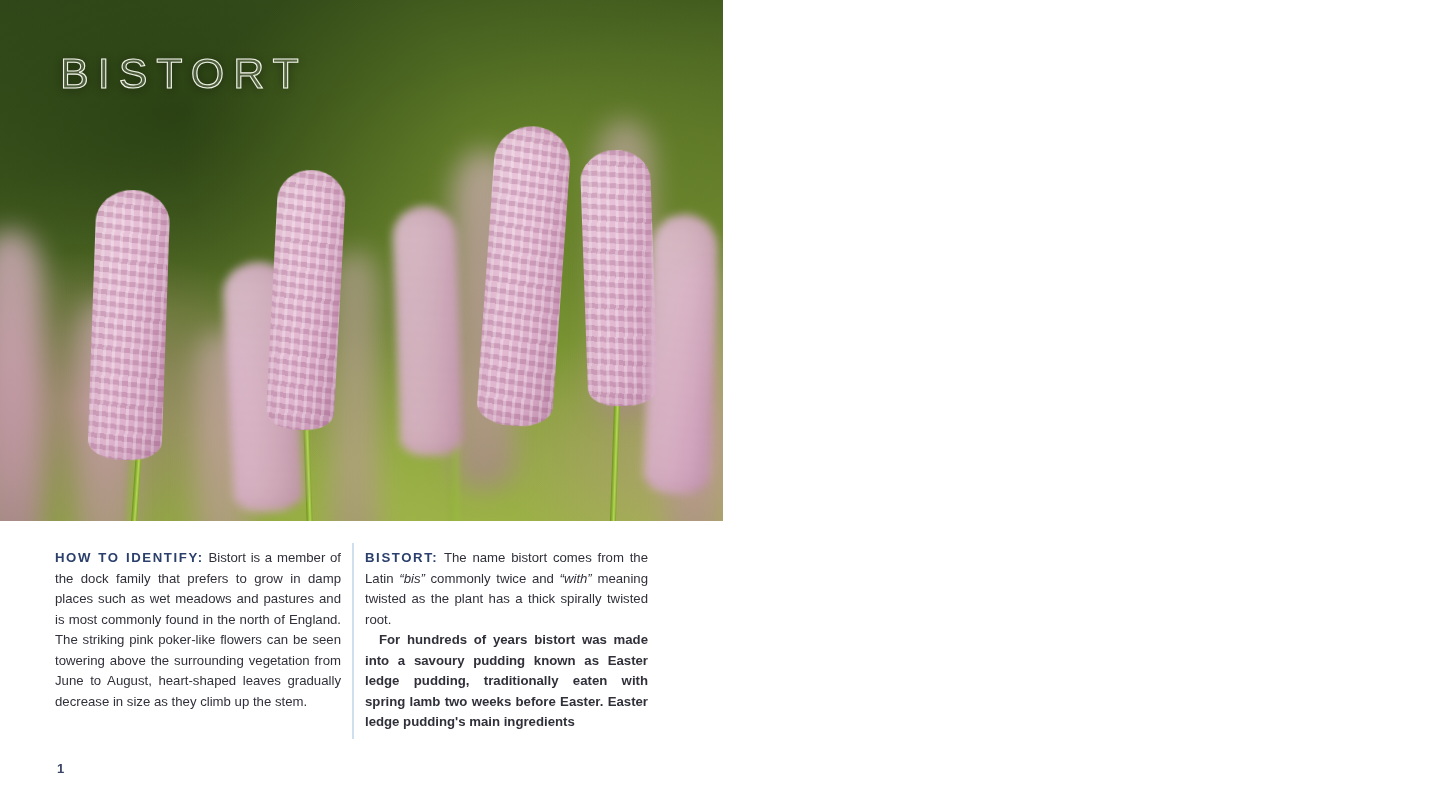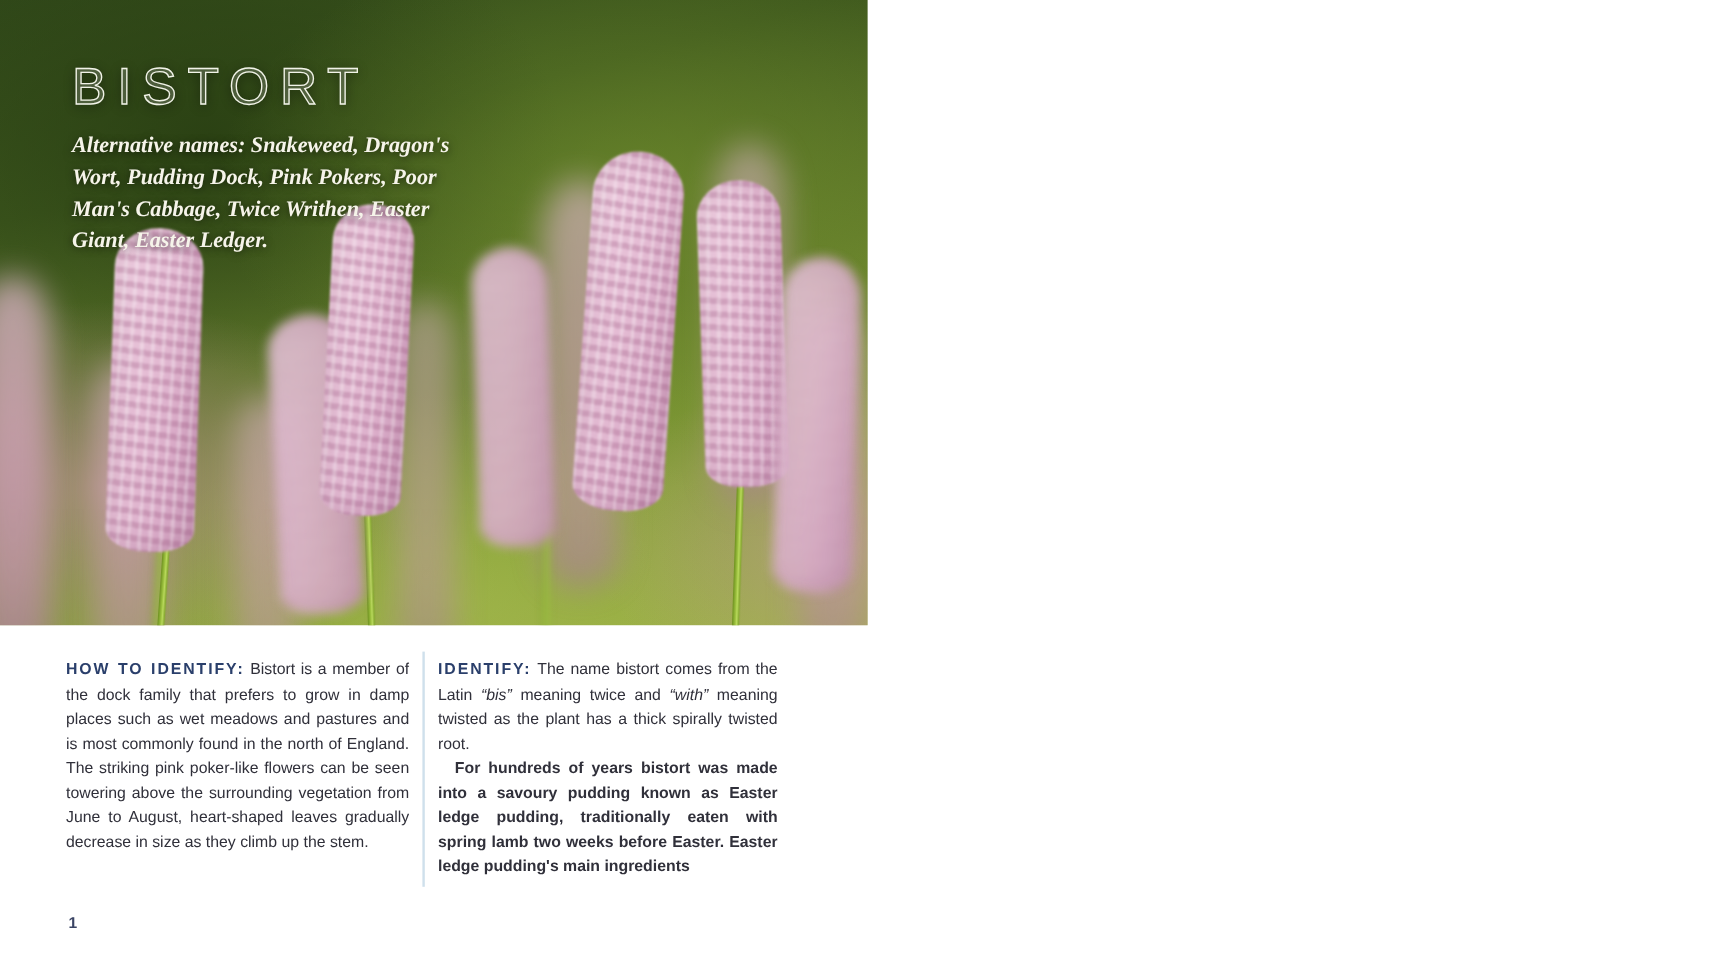--- a/index.html
+++ b/index.html
@@ -141,32 +141,31 @@
         <div class="fg-spike soft" style="left:228px; top:262px; width:70px;  height:250px; transform:rotate(-3deg);"></div>
         <div class="fg-spike sharp" style="left:272px; top:170px; width:68px;  height:260px; transform:rotate(3deg);"></div>
         <div class="fg-spike soft" style="left:396px; top:206px; width:64px;  height:250px; transform:rotate(-2deg);"></div>
         <div class="fg-spike sharp" style="left:486px; top:126px; width:76px;  height:300px; transform:rotate(4deg);"></div>
         <div class="fg-spike sharp" style="left:584px; top:150px; width:70px;  height:256px; transform:rotate(-2deg);"></div>
         <div class="fg-spike soft" style="left:648px; top:214px; width:66px;  height:280px; transform:rotate(2deg);"></div>
       </div>
 
       <div class="hero-title-wrap">
         <div class="hero-title">BISTORT</div>
-        <div class="hero-subtitle">Alternative names: Snakeweed, Dragon's Wort, Pudding Dock, Pink Pokers, Poor Man's Cabbage, Twice Writhen, Easter Giant, Easter Ledger.</div>
       </div>
     </div>
 
     <div class="col" id="col-identify">
       <p class="noind"><span class="kicker">HOW TO IDENTIFY:</span><span> Bistort is a member of the dock family that prefers to grow in damp places such as wet meadows and pastures and is most commonly found in the north of England. The striking pink poker-like flowers can be seen towering above the surrounding vegetation from June to August, heart-shaped leaves gradually decrease in size as they climb up the stem.</span></p>
     </div>
 
     <div class="divider" id="div-1"></div>
 
     <div class="col" id="col-history">
-      <p class="noind"><span class="kicker">IDENTIFY:</span><span> The name bistort comes from the Latin </span><em>“bis”</em><span> meaning twice and </span><em>“with”</em><span> meaning twisted as the plant has a thick spirally twisted root.</span></p>
+      <p class="noind"><span class="kicker">BISTORT:</span><span> The name bistort comes from the Latin </span><em>“bis”</em><span> commonly twice and </span><em>“with”</em><span> meaning twisted as the plant has a thick spirally twisted root.</span></p>
       <p>For hundreds of years bistort was made into a savoury pudding known as Easter ledge pudding, traditionally eaten with spring lamb two weeks before Easter. Easter ledge pudding's main ingredients</p>
     </div>
 
     <div class="folio" id="folio-left">1</div>
   </div>
 
   <div class="page page-right">
 
     
     

